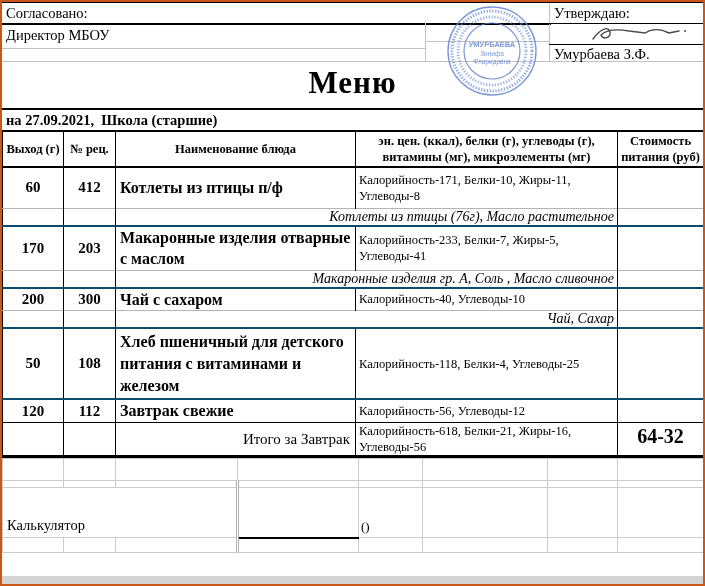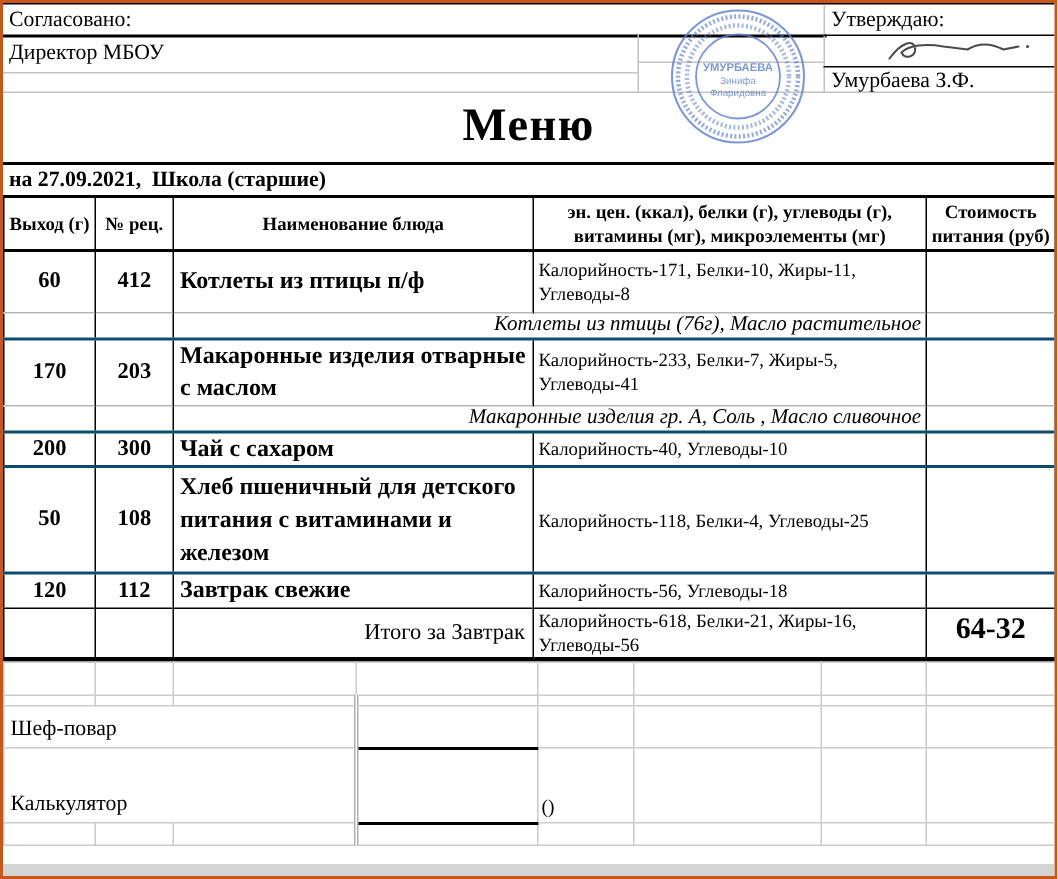--- a/index.html
+++ b/index.html
@@ -141,34 +141,40 @@
         <td></td>
       </tr>
 
       <tr class="dish h21">
         <td class="out">200</td>
         <td class="rec">300</td>
         <td class="name">Чай с сахаром</td>
         <td class="nutr">Калорийность-40, Углеводы-10</td>
         <td></td>
       </tr>
+      <tr class="sub h12">
+        <td></td>
+          <td></td>
+        <td class="ing" colspan="2">Чай, Сахар</td>
+        <td></td>
+      </tr>
 
       <tr class="dish h71">
         <td class="out">50</td>
         <td class="rec">108</td>
         <td class="name">Хлеб пшеничный для детского питания с витаминами и железом</td>
         <td class="nutr">Калорийность-118, Белки-4, Углеводы-25</td>
         <td></td>
       </tr>
 
       <tr class="dish h18">
         <td class="out">120</td>
         <td class="rec">112</td>
         <td class="name">Завтрак свежие</td>
-        <td class="nutr">Калорийность-56, Углеводы-18</td>
+        <td class="nutr">Калорийность-56, Углеводы-12</td>
         <td></td>
       </tr>
 
       <tr class="total">
         <td></td>
           <td></td>
         <td class="tlabel">Итого за Завтрак</td>
         <td class="nutr">Калорийность-618, Белки-21, Жиры-16, Углеводы-56</td>
         <td class="cost">64-32</td>
       </tr>
@@ -200,28 +206,20 @@
       <tr class="fr1">
         <td></td>
           <td></td>
           <td></td>
         <td class="dbl"></td>
           <td></td>
           <td></td>
         <td></td>
           <td></td>
       </tr>
-      <tr class="fr2">
-        <td class="flabel" colspan="3">Шеф-повар</td>
-        <td class="sigcell"></td>
-        <td></td>
-          <td></td>
-        <td></td>
-          <td></td>
-      </tr>
       <tr class="fr3">
         <td class="flabel" colspan="3">Калькулятор</td>
         <td class="sigcell"></td>
         <td class="paren">()</td>
         <td></td>
           <td></td>
           <td></td>
       </tr>
       <tr class="fr4">
         <td></td>

